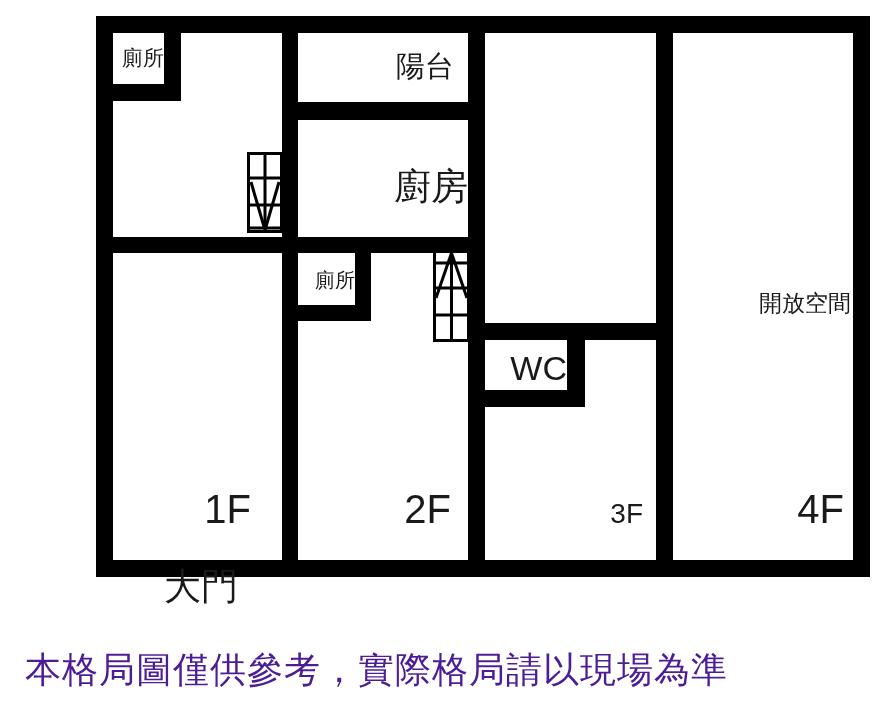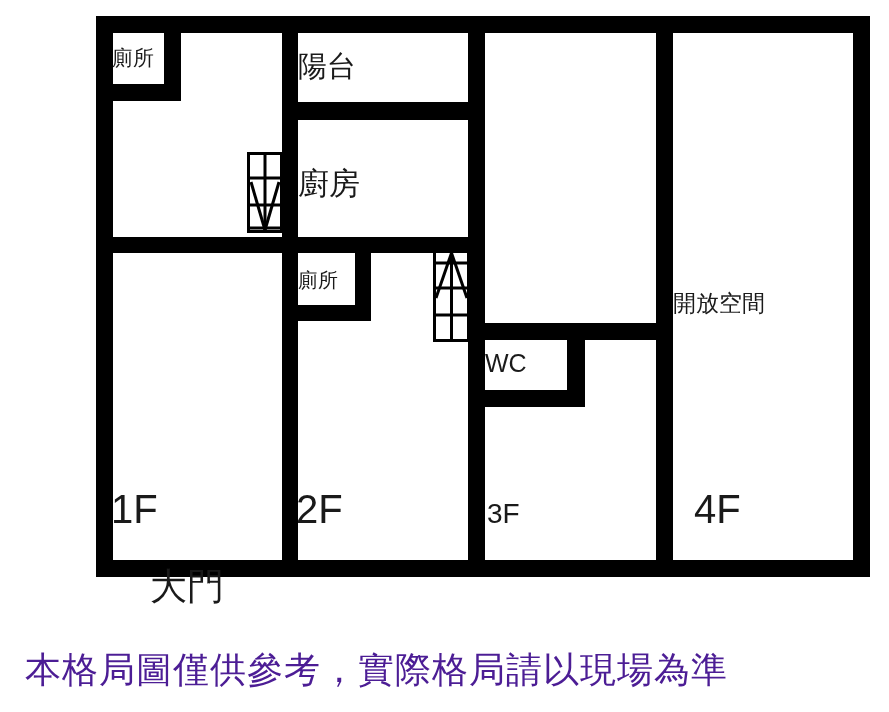--- a/index.html
+++ b/index.html
@@ -15,21 +15,21 @@
     background: #ffffff;
     overflow: hidden;
     color: #1a1a1a;
   }
   .wall {
     position: absolute;
     background: #000000;
   }
   .room-label {
     position: absolute;
-    text-align: left;
+    text-align: right;
     color: #1a1a1a;
     line-height: 1.1;
     white-space: nowrap;
   }
   .stairs {
     position: absolute;
   }
   .stairs svg {
     display: block;
   }
@@ -94,23 +94,23 @@
       <line x1="0" y1="13" x2="37" y2="13" stroke-width="3"></line>
       <line x1="0" y1="38" x2="37" y2="38" stroke-width="3"></line>
       <line x1="0" y1="65" x2="37" y2="65" stroke-width="3"></line>
       <line x1="18.5" y1="3" x2="3" y2="48" stroke-width="3"></line>
       <line x1="18.5" y1="3" x2="34" y2="48" stroke-width="3"></line>
     </svg>
   </div>
 
   <div class="room-label" style="left:112px;top:46px;width:52px;font-size:21px;">廁所</div>
   <div class="room-label" style="left:298px;top:51px;width:156px;font-size:29px;">陽台</div>
-  <div class="room-label" style="left:298px;top:167px;width:170px;font-size:31px;">廚房</div>
+  <div class="room-label" style="left:298px;top:167px;width:170px;font-size:37px;">廚房</div>
   <div class="room-label" style="left:298px;top:269px;width:57px;font-size:20px;">廁所</div>
-  <div class="room-label" style="left:485px;top:350px;width:82px;font-size:25px;">WC</div>
+  <div class="room-label" style="left:485px;top:350px;width:82px;font-size:34px;">WC</div>
   <div class="room-label" style="left:673px;top:291px;width:178px;font-size:23px;">開放空間</div>
 
   <div class="room-label" style="left:111px;top:487px;width:140px;font-size:40px;">1F</div>
   <div class="room-label" style="left:296px;top:487px;width:155px;font-size:40px;">2F</div>
   <div class="room-label" style="left:487px;top:499px;width:156px;font-size:28px;">3F</div>
   <div class="room-label" style="left:694px;top:487px;width:150px;font-size:40px;">4F</div>
 
   <div class="room-label" style="left:150px;top:567px;width:88px;font-size:37px;">大門</div>
 
   <div id="disclaimer">本格局圖僅供參考，實際格局請以現場為準</div>

